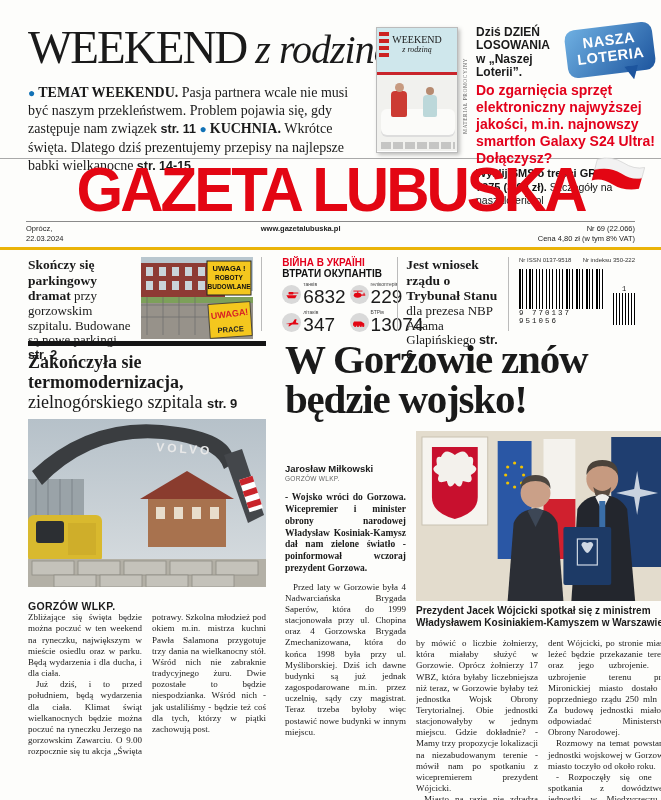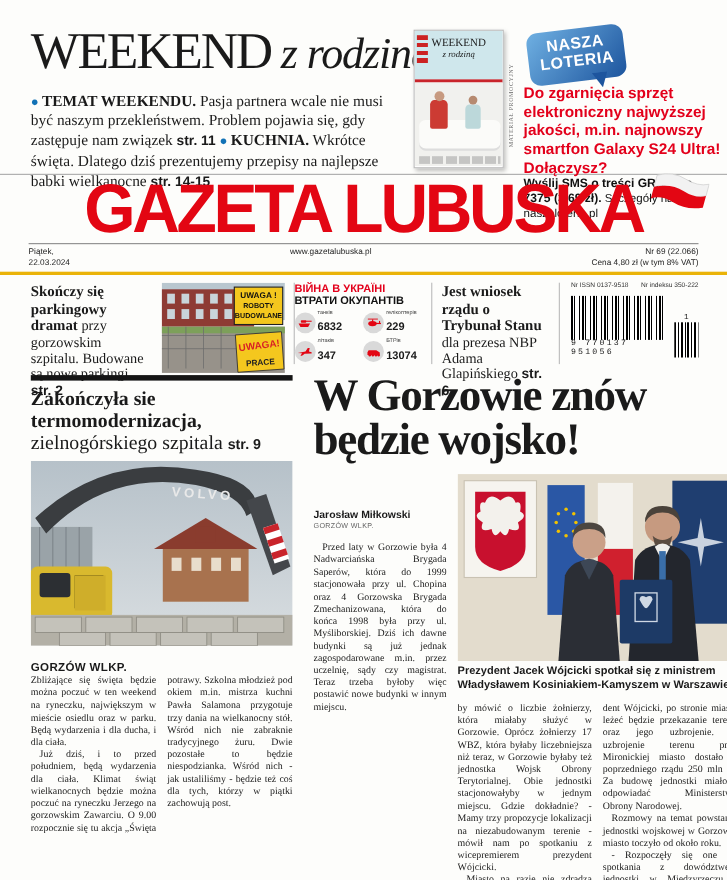--- a/index.html
+++ b/index.html
@@ -40,39 +40,39 @@
   .lottery-red { margin-top:2px; font-size:14px; line-height:1.22; color:#e3001b; font-weight:bold; }
   .lottery-sms { font-size:10.5px; line-height:1.22; color:#111; }
   .lottery-sms b { font-size:11px; }
 
   
   .masthead { position:relative; padding:0 26px; }
   .masthead-title { font-family:"Liberation Sans", sans-serif; font-weight:bold; color:#e30613; font-size:60px; letter-spacing:-3px; line-height:1.02; text-align:center; transform:scaleY(1.04); }
   .flag { position:absolute; right:16px; top:-4px; }
   .masthead-meta { border-top:1px solid #8a8a8a; margin-top:1px; padding:2px 0 4px; display:flex; justify-content:space-between; font-family:"Liberation Sans", sans-serif; font-size:7.5px; line-height:1.25; color:#222; }
   .meta-right { text-align:right; }
-  .meta-center { font-weight:normal; }
+  .meta-center { font-weight:bold; }
 
   
   .strip { display:flex; border-top:3px solid #eab308; padding:7px 26px 8px 28px; height:92px; }
   .strip-item { font-size:13px; line-height:1.13; }
   .strip-item b { font-size:13.5px; }
   .s1 { width:120px; }
   .s-photo { width:112px; margin-left:8px; }
-  .s-war { width:132px; border-left:1px solid #bbb; margin-left:8px; padding-left:0; }
+  .s-war { width:132px; border-left:1px solid #bbb; margin-left:8px; padding-left:20px; }
   .s3 { width:118px; border-left:1px solid #bbb; margin-left:4px; padding-left:8px; }
   .s-bar { flex:1; border-left:1px solid #bbb; margin-left:6px; padding-left:10px; }
   .war-title { font-family:"Liberation Sans", sans-serif; font-weight:bold; font-size:10px; color:#e3001b; }
   .war-sub { font-family:"Liberation Sans", sans-serif; font-weight:bold; font-size:10px; color:#111; margin-bottom:3px; }
   .war-grid { display:grid; grid-template-columns:1fr 1fr; gap:3px 4px; }
   .stat { display:flex; align-items:center; }
   .stat-ic { width:19px; height:19px; border-radius:50%; background:#d9d9d9; display:flex; align-items:center; justify-content:center; flex:none; }
   .stat-tx { margin-left:2px; font-family:"Liberation Sans", sans-serif; }
   .stat-name { font-size:5px; color:#444; display:block; line-height:1; }
-  .stat-val { font-size:10px; font-weight:bold; line-height:1;text-align:right; }
+  .stat-val { font-size:19px; font-weight:normal; line-height:1;text-align:right; }
   .bar-labels { display:flex; justify-content:space-between; font-family:"Liberation Sans", sans-serif; font-size:6px; color:#333; margin-bottom:6px; }
   .bar-row { display:flex; align-items:flex-end; }
   .barcode-main { width:86px; height:40px; background:repeating-linear-gradient(90deg,#000 0 1.5px,#fff 1.5px 3px,#000 3px 4px,#fff 4px 7px,#000 7px 8.5px,#fff 8.5px 10px); }
   .barcode-num { font-family:"Liberation Mono", monospace; font-size:7.5px; letter-spacing:2px; }
   .barcode-addon { margin-left:8px; text-align:center; font-family:"Liberation Mono", monospace; font-size:7px; }
   .barcode-small { width:22px; height:32px; background:repeating-linear-gradient(90deg,#000 0 1.5px,#fff 1.5px 3.5px,#000 3.5px 4.5px,#fff 4.5px 6px); }
 
   
   .content { display:flex; padding:0 26px 0 28px; height:458px; }
   .left-col { width:238px; flex:none; }
@@ -128,20 +128,21 @@
         <div class="couch"></div>
         <div class="fig1"></div>
         <div class="fig2"></div>
         <div class="thumb-cap"></div>
       </div>
     </div>
     <div class="vert-note">MATERIAŁ PROMOCYJNY</div>
 
     <div class="lottery">
       <div class="lottery-top">
+        <div class="lottery-heading sans">Dziś DZIEŃ LOSOWANIA w „Naszej Loterii”.</div>
         <div class="bubble sans">
           <span>NASZA</span><br>
           <span>LOTERIA</span>
         </div>
       </div>
       <div class="lottery-red sans">Do zgarnięcia sprzęt elektroniczny najwyższej jakości, m.in. najnowszy smartfon Galaxy S24 Ultra! Dołączysz?</div>
       <div class="lottery-sms sans">
         <b>Wyślij SMS o treści GRAM na 7375 (3,69 zł).</b><span> Szczegóły na naszaloteria.pl</span>
       </div>
     </div>
@@ -150,21 +151,21 @@
   <section class="masthead">
     <div class="masthead-title">GAZETA LUBUSKA</div>
     <svg class="flag" width="54" height="40" viewBox="0 0 54 40">
       <g transform="rotate(10 27 20)">
         <path d="M4 8 Q18 2 30 7 T52 8 L51 19 Q36 24 24 19 T3 19 Z" fill="#f2f2f2" stroke="#ccc" stroke-width="0.6"></path>
         <path d="M3 19 Q18 13 30 18 T51 19 L50 30 Q35 35 23 30 T2 30 Z" fill="#e30613"></path>
       </g>
     </svg>
     <div class="masthead-meta">
       <div>
-        <span>Piątek,</span><br>
+        <span>Oprócz,</span><br>
         <span>22.03.2024</span>
       </div>
       <div class="meta-center">www.gazetalubuska.pl</div>
       <div class="meta-right">
         <span>Nr 69 (22.066)</span><br>
         <span>Cena 4,80 zł (w tym 8% VAT)</span>
       </div>
     </div>
   </section>
 
@@ -363,20 +364,21 @@
 
     <article class="main-art">
       <h1 class="mhead">
         <span>W Gorzowie znów</span><br>
         <span>będzie wojsko!</span>
       </h1>
       <div class="art-row">
         <div class="acol1">
           <div class="byline">Jarosław Miłkowski</div>
           <div class="place">GORZÓW WLKP.</div>
+          <p class="lead">- Wojsko wróci do Gorzowa. Wicepremier i minister obrony narodowej Władysław Kosiniak-Kamysz dał nam zielone światło - poinformował wczoraj prezydent Gorzowa.</p>
           <p class="ind">Przed laty w Gorzowie była 4 Nadwarciańska Brygada Saperów, która do 1999 stacjonowała przy ul. Chopina oraz 4 Gorzowska Brygada Zmechanizowana, która do końca 1998 była przy ul. Myśliborskiej. Dziś ich dawne budynki są już jednak zagospodarowane m.in. przez uczelnię, sądy czy magistrat. Teraz trzeba byłoby więc postawić nowe budynki w innym miejscu.</p>
 
         </div>
 
         <div class="aright">
           <div class="aphoto">
             <svg width="100%" height="170" viewBox="0 0 255 170" preserveAspectRatio="none">
               <rect width="255" height="170" fill="#e3dccd"></rect>
               <rect x="6" y="6" width="66" height="88" fill="#f6f4ef" stroke="#c9c2b2"></rect>
               <path d="M16 16 h46 v50 q0 16 -23 22 q-23 -6 -23 -22 Z" fill="#c8102e"></path>

